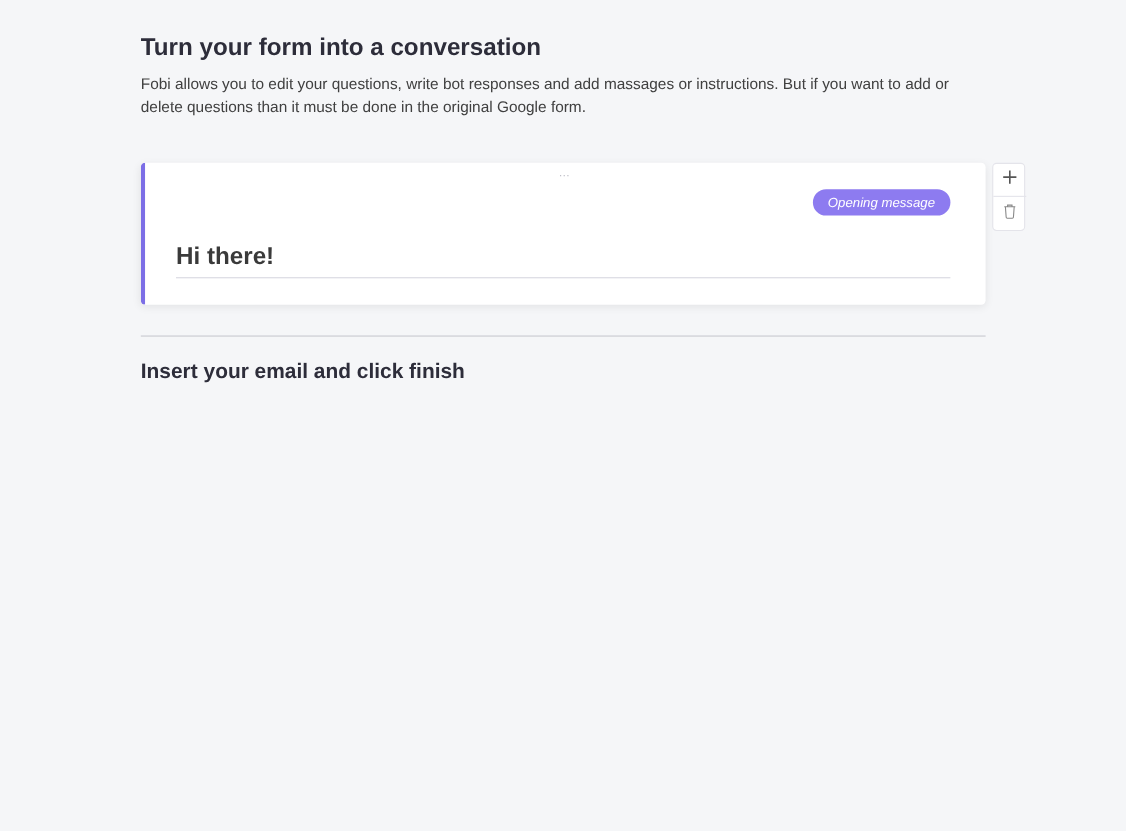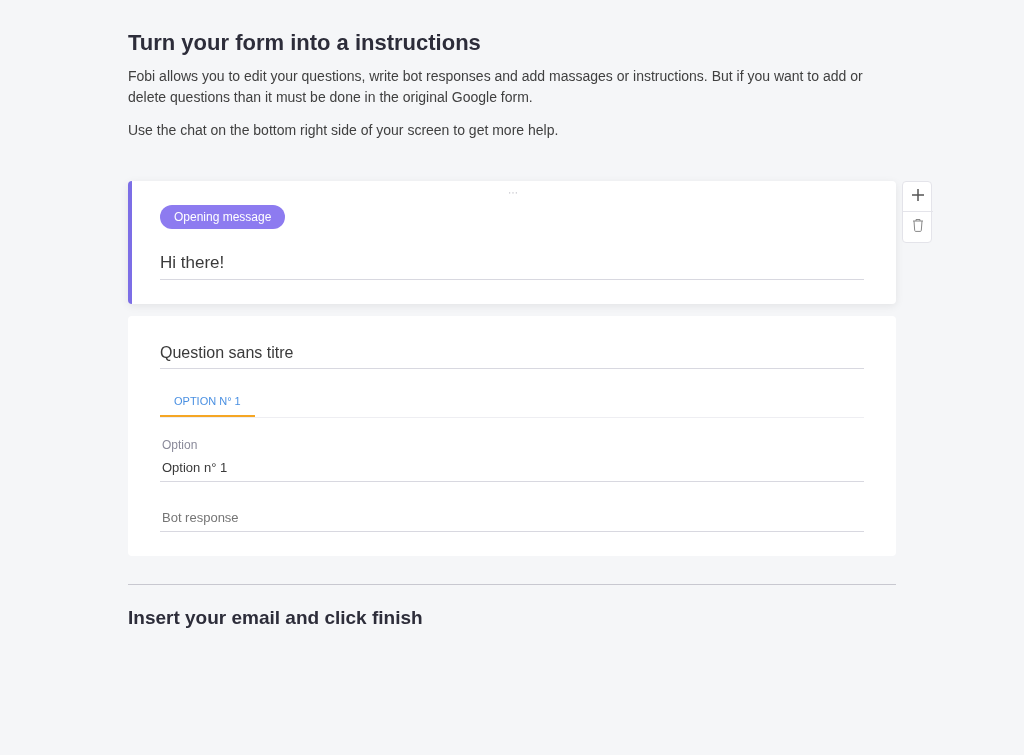--- a/index.html
+++ b/index.html
@@ -47,38 +47,41 @@
       top: 6px;
       left: 50%;
       transform: translateX(-50%);
       color: #c0c0c8;
       font-size: 10px;
       letter-spacing: 2px;
       cursor: grab;
     }
     .badge-row {
       display: flex;
+      justify-content: flex-end;
       margin-bottom: 20px;
+      font-style: italic;
     }
     .badge {
       background: #8d7bf0;
       color: #fff;
       font-size: 12px;
       padding: 5px 14px;
       border-radius: 14px;
     }
     .text-input {
       width: 100%;
       border: none;
       border-bottom: 1px solid #d8d8e0;
-      font-size: 17px;
+      font-size: 22px;
       color: #3a3a3a;
       padding: 4px 0 6px 0;
       background: transparent;
       outline: none;
+      font-weight: bold;
     }
     .question-title {
       font-size: 16px;
       color: #3a3a3a;
       width: 100%;
       border: none;
       border-bottom: 1px solid #d8d8e0;
       padding: 4px 0 6px 0;
       background: transparent;
       outline: none;
@@ -165,23 +168,22 @@
       margin-bottom: 6px;
     }
     .closing-card {
       padding-top: 28px;
     }
   </style>
 </head>
 <body>
 
 <div class="container">
-  <h1 class="page-title">Turn your form into a instructions</h1>
+  <h1 class="page-title">Turn your form into a conversation</h1>
   <p class="page-desc">Fobi allows you to edit your questions, write bot responses and add massages or instructions. But if you want to add or delete questions than it must be done in the original Google form.</p>
-  <p class="page-desc">Use the chat on the bottom right side of your screen to get more help.</p>
 
   <div class="cards-wrapper">
 
     <div class="side-toolbar">
       <button class="side-btn">
         <span>
           <svg width="14" height="14" viewBox="0 0 14 14">
               <path d="M7 1v12M1 7h12" stroke="#555" stroke-width="1.5" fill="none"></path>
             </svg>
         </span>
@@ -196,31 +198,20 @@
     </div>
 
     <div class="card card-active">
       <div class="drag-handle">⋯</div>
       <div class="badge-row">
         <span class="badge">Opening message</span>
       </div>
       <input class="text-input" type="text" value="Hi there!" style="">
     </div>
 
-    <div class="card">
-      <input class="question-title" type="text" value="Question sans titre" style="">
-      <div class="tabs">
-        <div class="tab">OPTION N° 1</div>
-      </div>
-      <div class="field-group">
-        <label class="field-label">Option</label>
-        <input class="option-input" type="text" value="Option n° 1" style="">
-        <input class="bot-response-input" type="text" placeholder="Bot response" style="">
-      </div>
-    </div>
 
 
     <hr class="divider">
 
     <h2 class="section-title">Insert your email and click finish</h2>
 
   </div>
 </div>
 
 </body></html>

